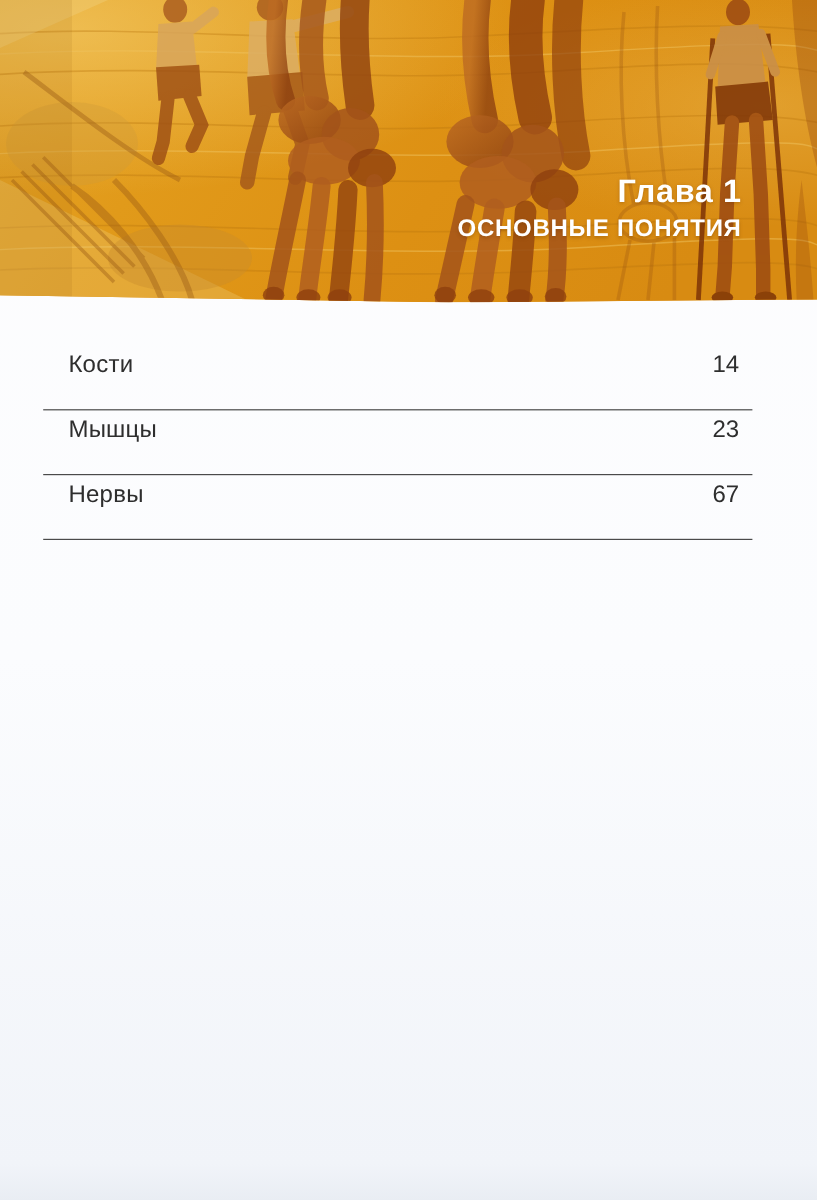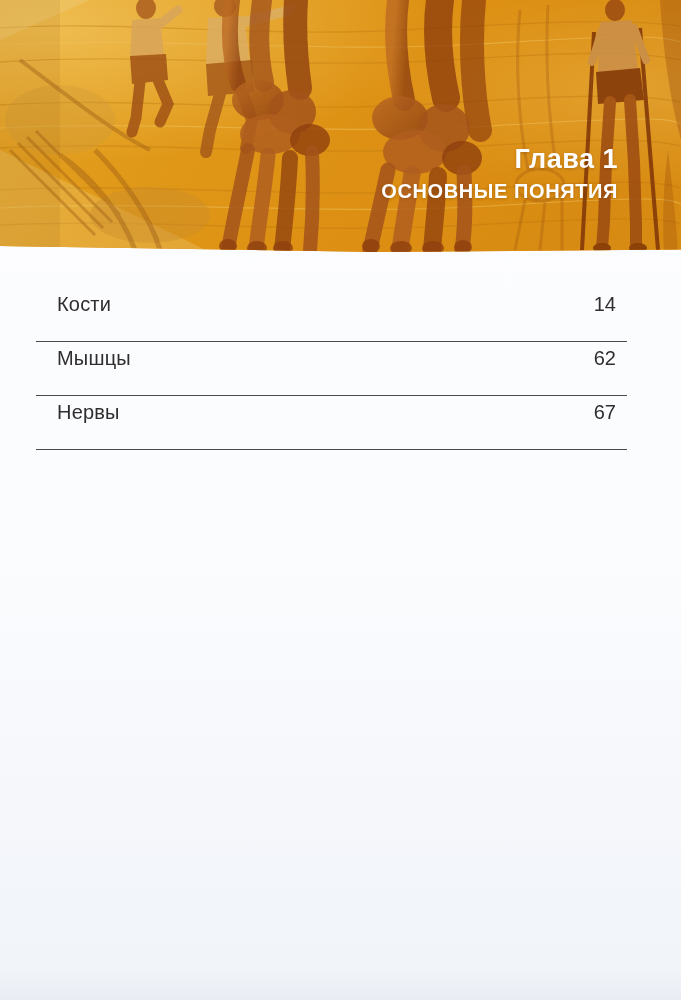--- a/index.html
+++ b/index.html
@@ -218,21 +218,21 @@
   </header>
 
   <main class="content">
     <div class="toc" id="toc-list">
         <div class="toc-row">
           <span class="toc-label">Кости</span>
           <span class="toc-page">14</span>
         </div>
         <div class="toc-row">
           <span class="toc-label">Мышцы</span>
-          <span class="toc-page">62</span>
+          <span class="toc-page">23</span>
         </div>
         <div class="toc-row">
           <span class="toc-label">Нервы</span>
           <span class="toc-page">67</span>
         </div>
       </div>
   </main>
 
 </div>
 

